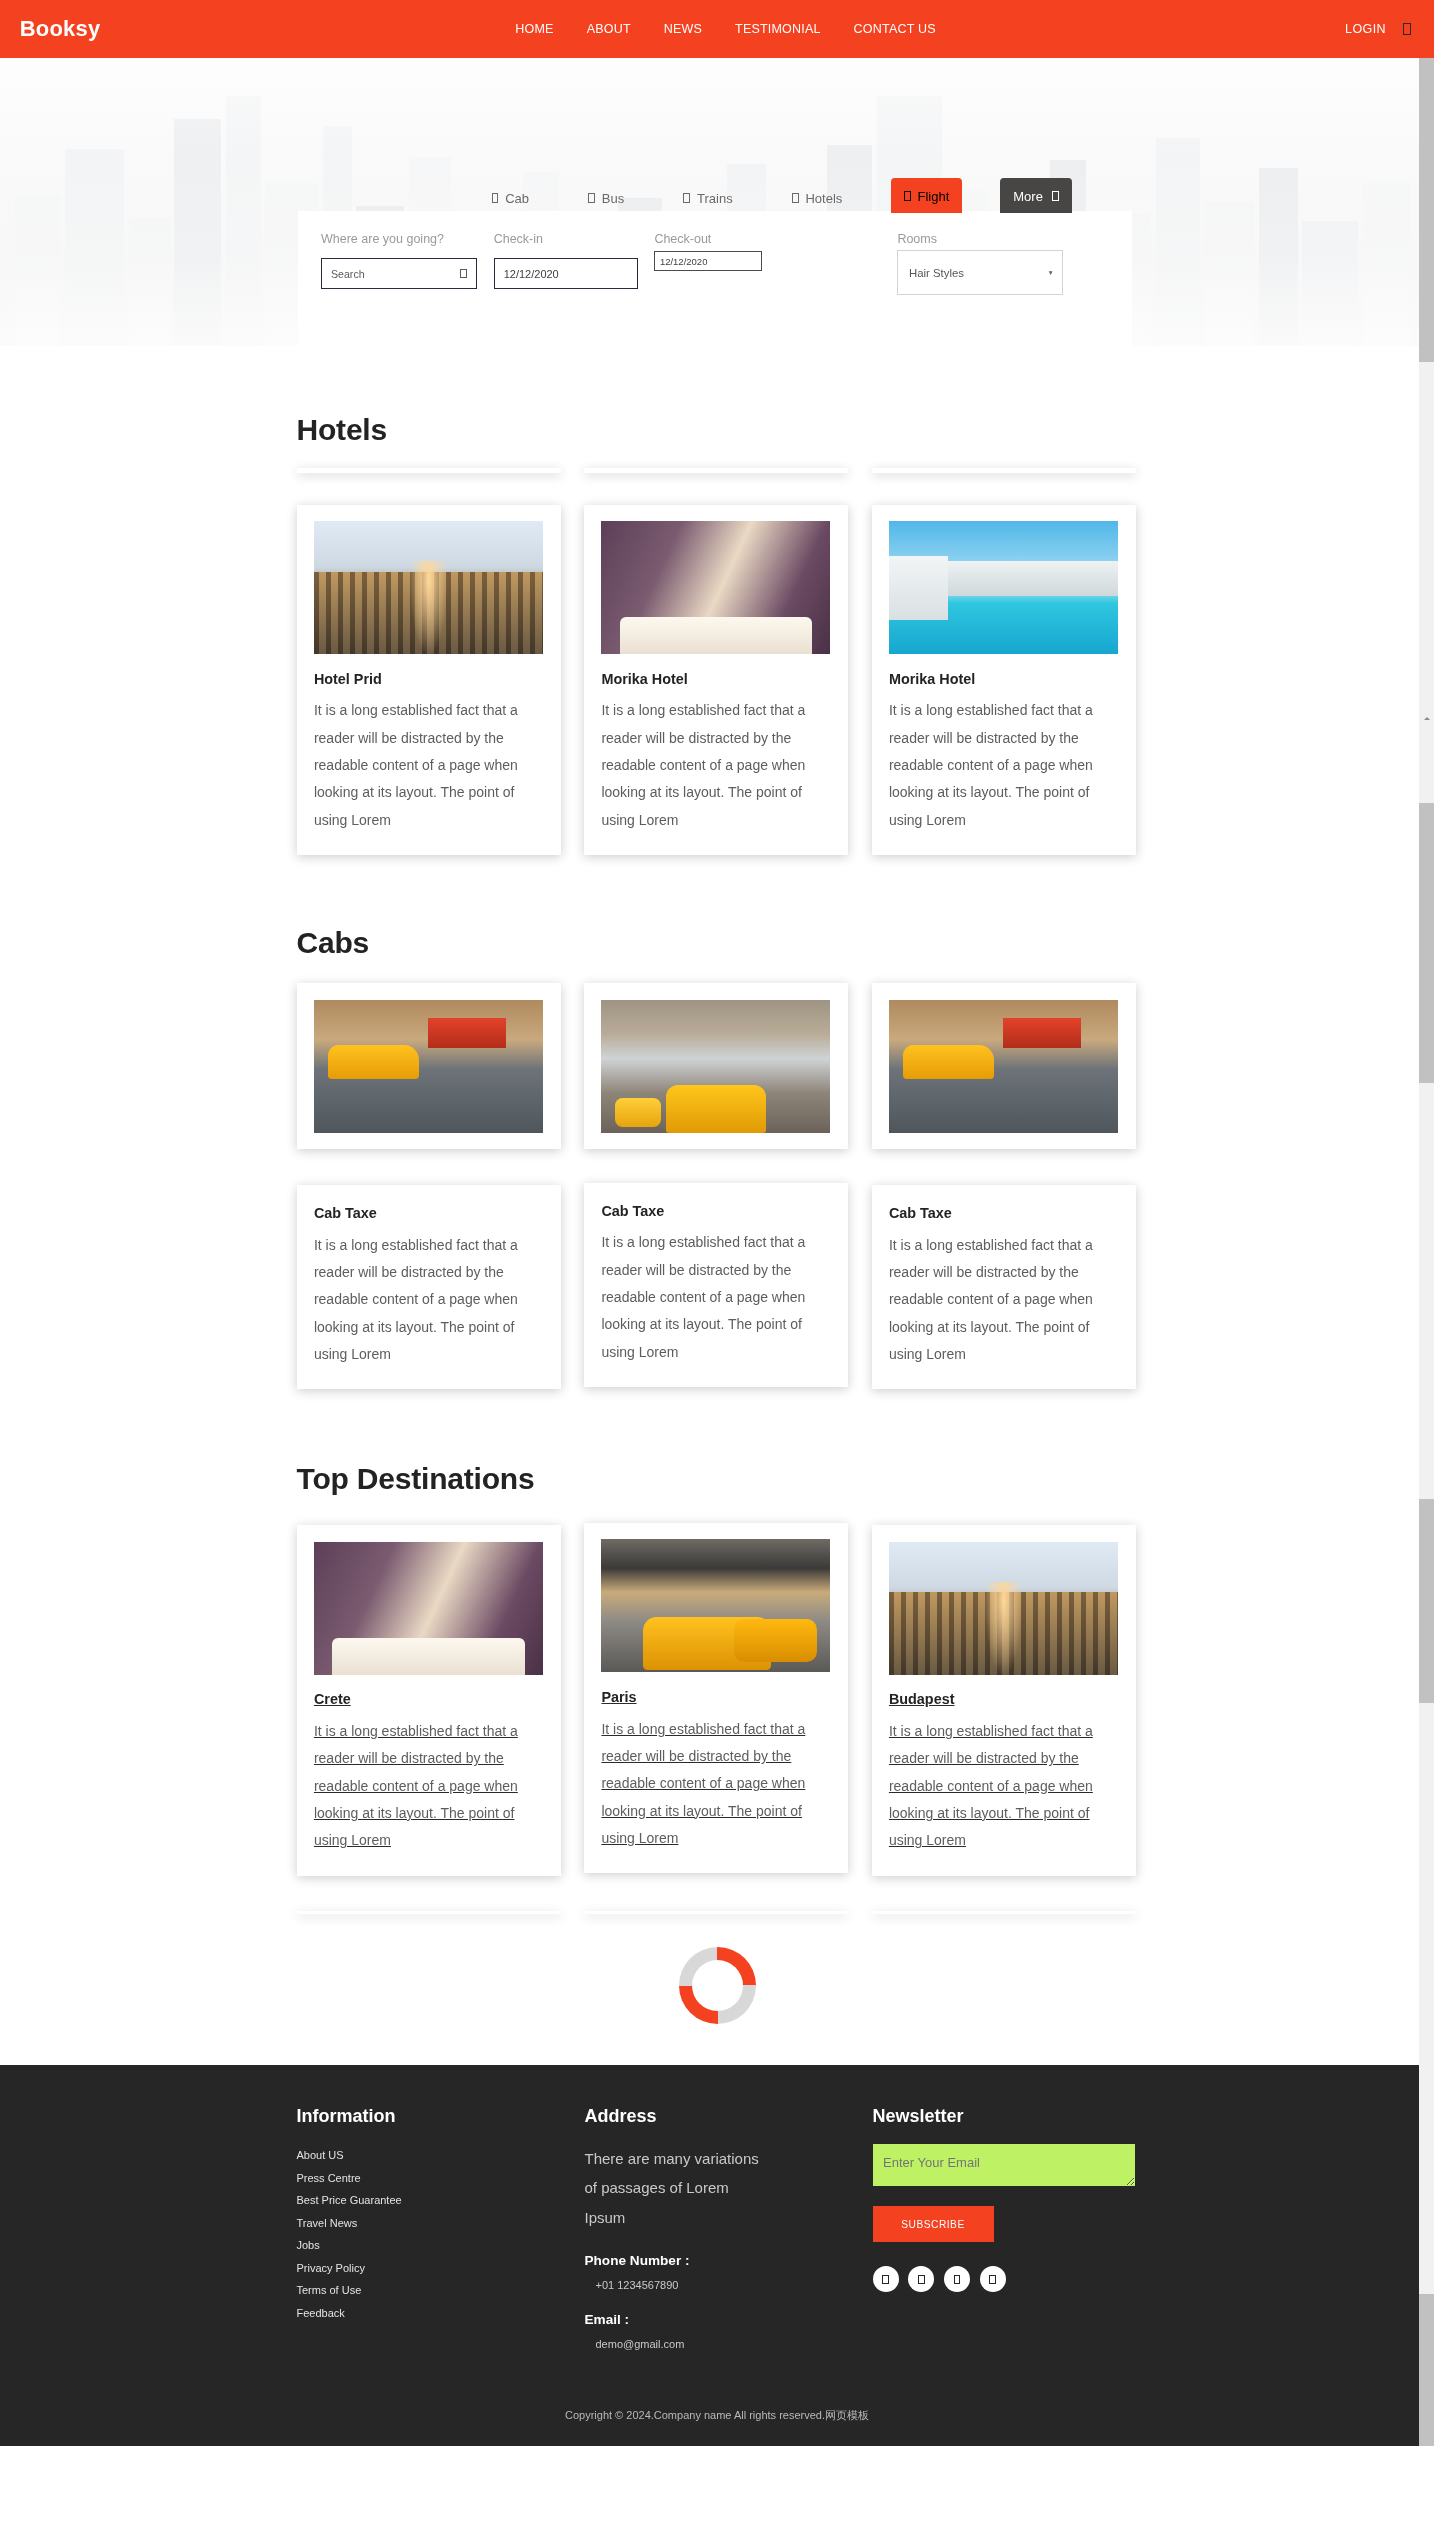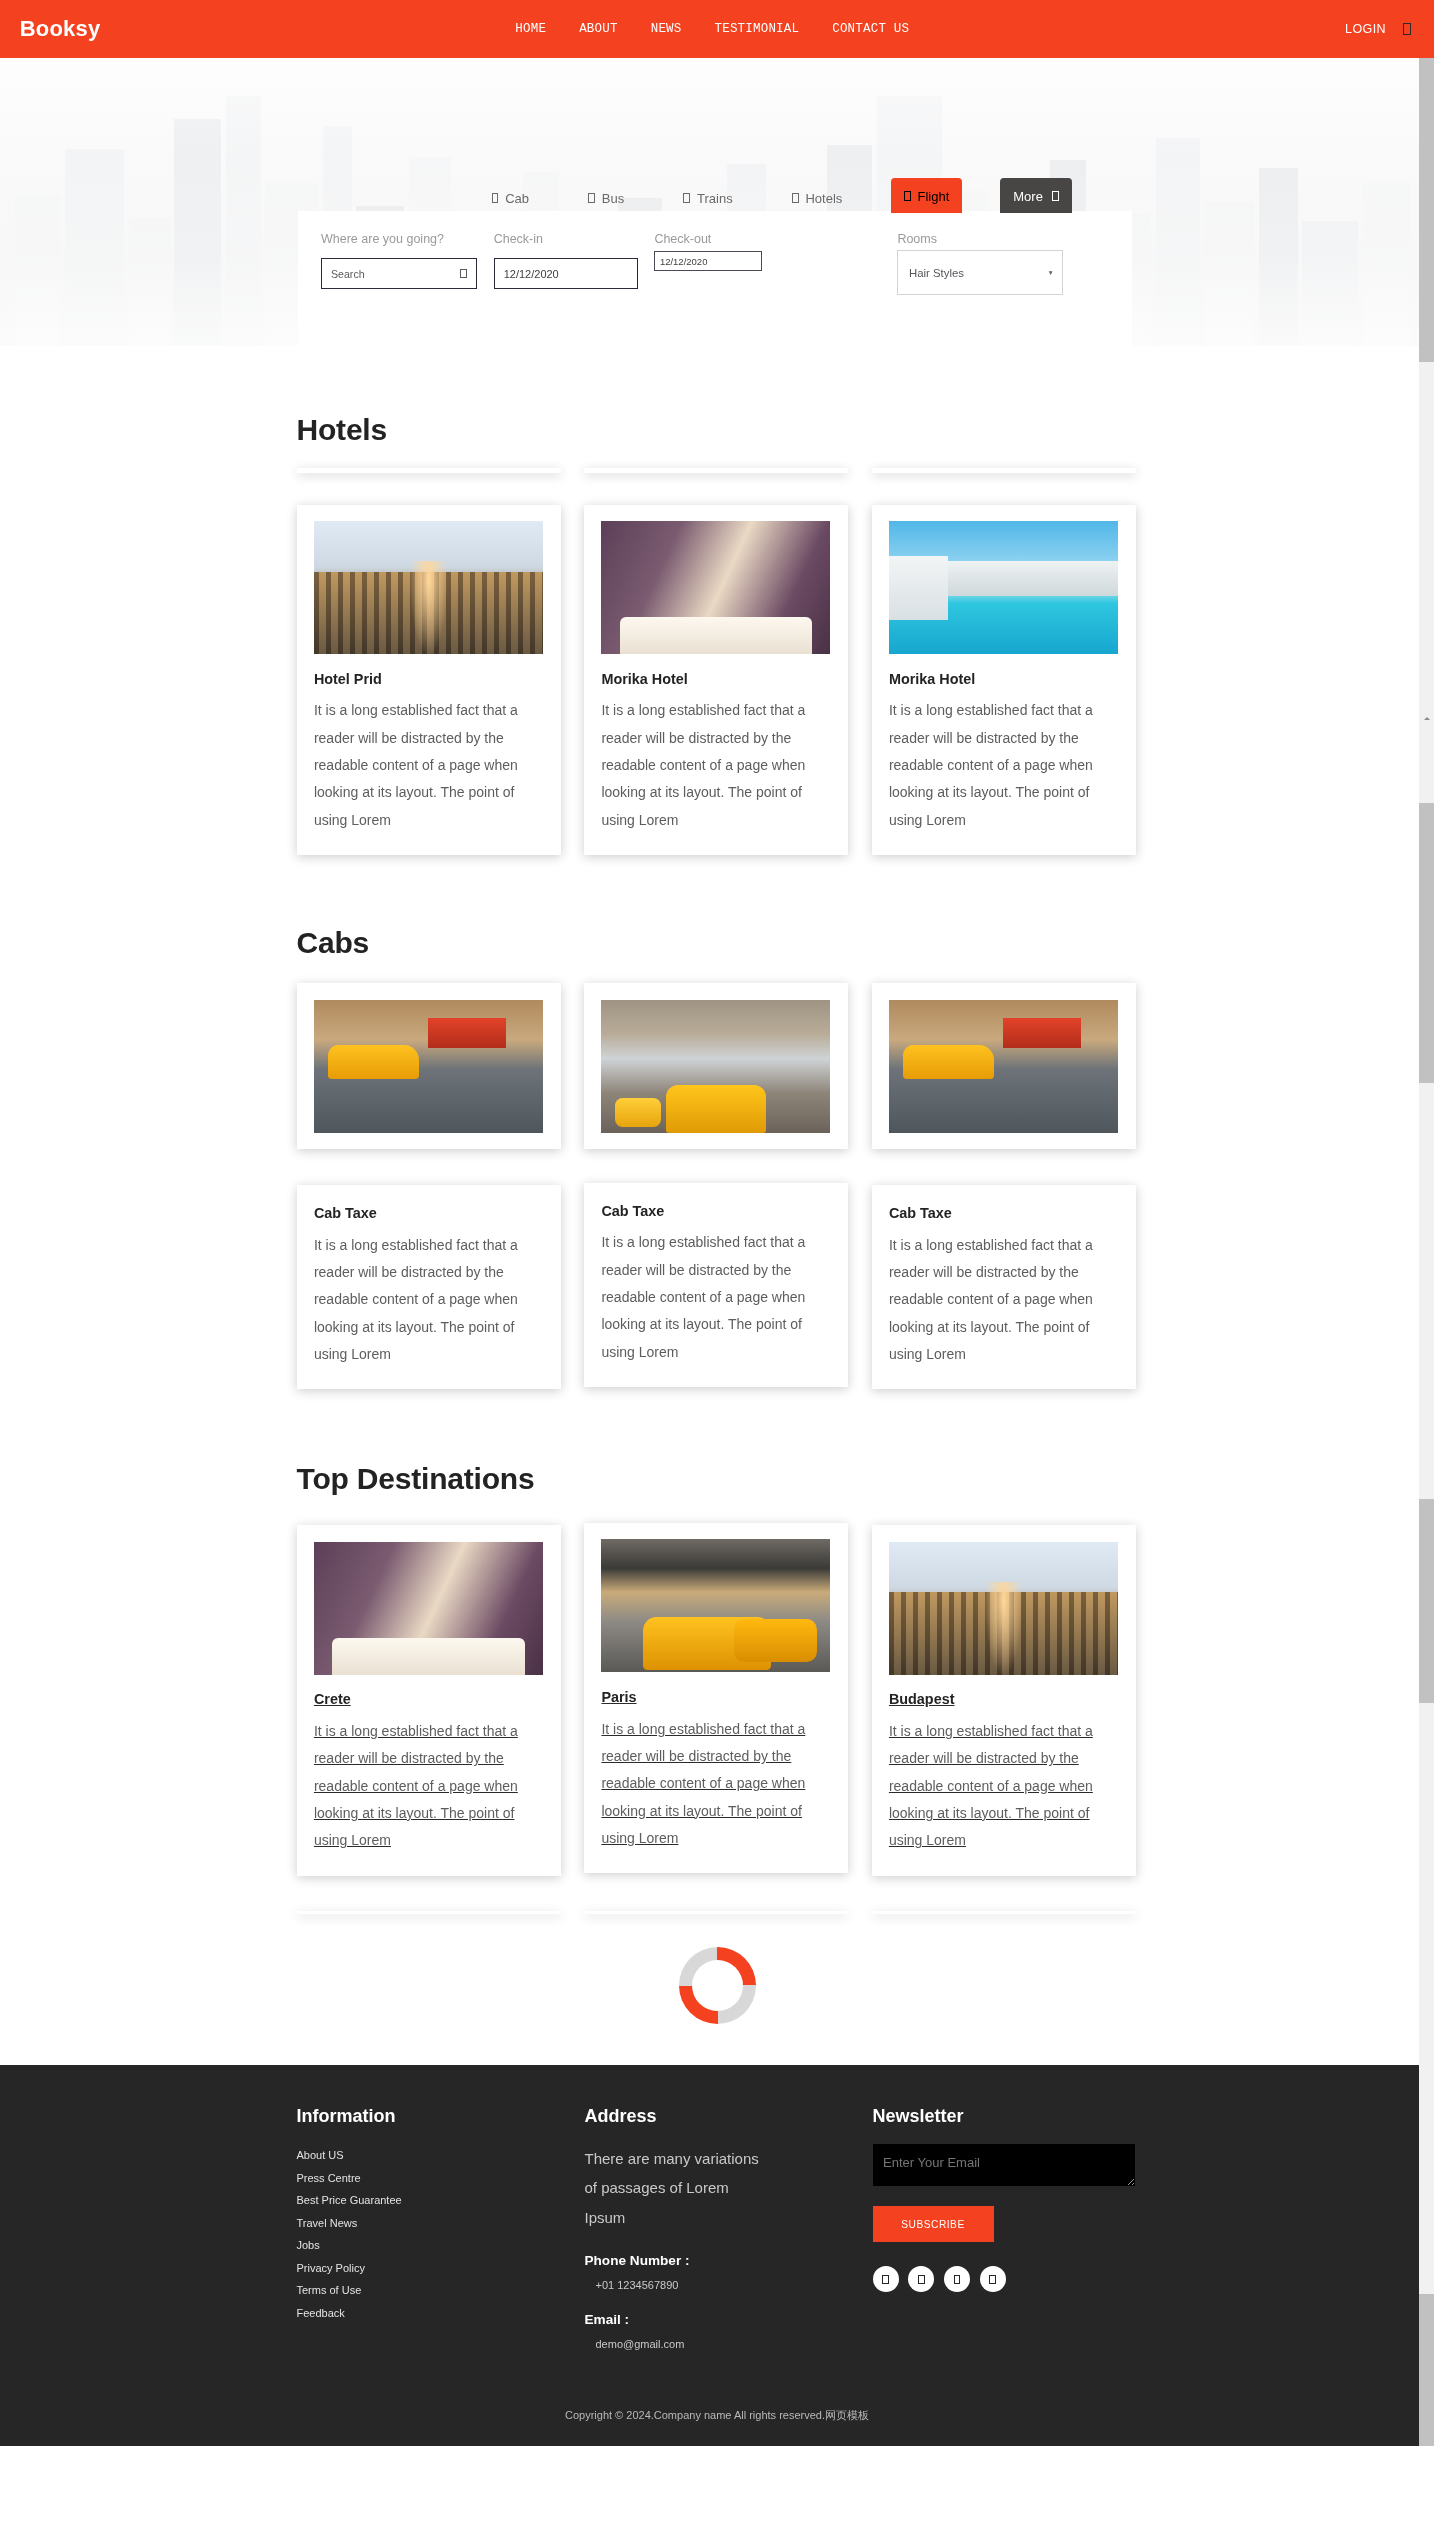--- a/index.html
+++ b/index.html
@@ -36,21 +36,20 @@
     align-items: center;
     gap: 33px;
     margin-left: 415px;
   }
   .nav-links a {
     color: #ffffff;
     font-size: 12.5px;
     text-decoration: none;
     letter-spacing: 0.2px;
     white-space: nowrap;
-    font-family: Liberation Mono, monospace;
   }
   .nav-right {
     margin-left: auto;
     margin-right: 23px;
     display: flex;
     align-items: center;
     gap: 16.7px;
   }
   .nav-right a {
     color:#fff; font-size:12.5px; text-decoration:none; letter-spacing:0.4px;
@@ -300,21 +299,21 @@
   .f-link {
     display:block;
     font-size: 11px; color:#e3e3e3; text-decoration:none;
     line-height: 2.05;
   }
   .f-text { font-size: 15px; color:#c9c9c9; line-height:1.95; margin:0; }
   .f-sub { font-size:13.6px; font-weight:700; color:#fff; margin:21px 0 4.5px 0; }
   .f-val { font-size:11px; color:#c9c9c9; margin:11px; }
   .newsletter-input {
     width: 262px; height: 42px;
-    background:#000000; border:none;
+    background:#bef264; border:none;
     font-family:"Liberation Sans", sans-serif;
     font-size: 13px; color:#7a7a7a;
     padding: 11.4px 10.6px;
     resize: vertical;
     display:block;
   }
   .subscribe {
     margin-top: 20.4px;
     width: 121px; height: 36px;
     background:#f4411f; border:none; color:#fff;

